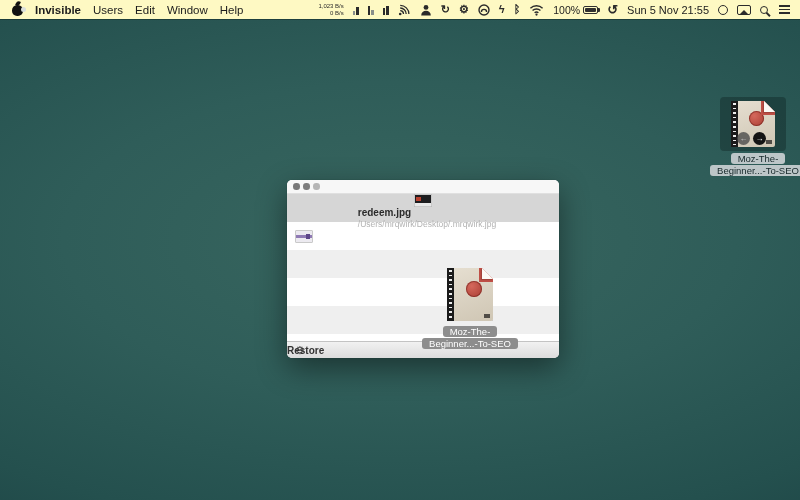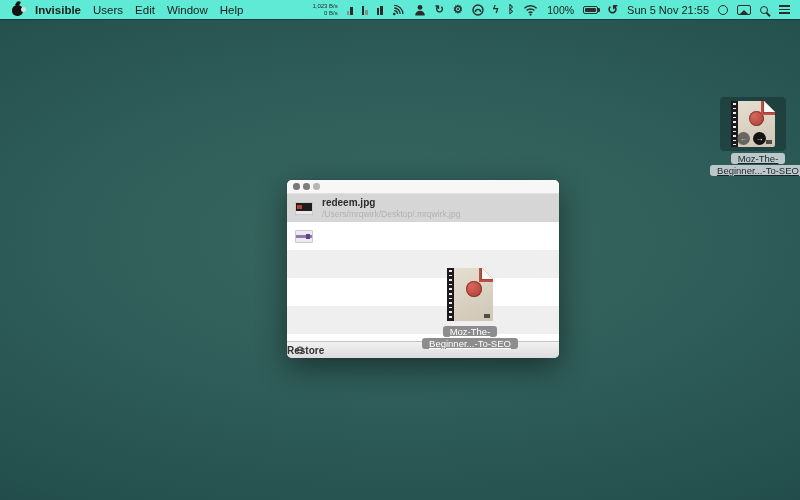--- a/index.html
+++ b/index.html
@@ -6,39 +6,39 @@
   html,body { width:800px; height:500px; overflow:hidden; }
   body {
     font-family:"Liberation Sans", sans-serif;
     position:relative;
     background: radial-gradient(ellipse 120% 90% at 50% 48%, #38665f 0%, #2f5d59 35%, #24504e 65%, #16393c 100%);
   }
 
   
   .menubar {
     position:absolute; top:0; left:0; width:800px; height:19px;
-    background:#5eead4; display:flex; align-items:center;
+    background:#fef9c3; display:flex; align-items:center;
     font-size:11.5px; color:#1c1c1c;
     box-shadow:0 1px 0 rgba(0,0,0,.25);
     z-index:50;
   }
   .menubar .left { display:flex; align-items:center; gap:12px; padding-left:12px; }
   .menubar .left .appname { font-weight:bold; }
   .menubar .spacer { flex:1; }
   .menubar .right { display:flex; align-items:center; gap:9px; padding-right:10px; }
   .apple { width:11px; height:11px; background:#111; border-radius:48% 48% 46% 46%; position:relative; margin-top:1px; }
   .apple::before { content:''; position:absolute; width:4px; height:5px; background:#111; border-radius:70% 0 70% 0; top:-4px; left:4px; transform:rotate(25deg); }
   .apple::after { content:''; position:absolute; width:5px; height:5px; background:#dbe0dc; border-radius:50%; right:-2.5px; top:2.5px; }
 
   .netspeed { font-size:6px; line-height:6.5px; text-align:right; color:#2b2b2b; white-space:nowrap; }
   .bargraph { display:inline-flex; align-items:flex-end; gap:1px; height:10px; }
   .bargraph i { display:block; width:2.5px; background:#2b2b2b; }
   .bargraph i.dim { background:#8a8f8a; }
   .glyph { font-size:11px; color:#2b2b2b; line-height:1; font-weight:bold; }
-  .battery-wrap { display:flex; align-items:center; gap:9px; }
+  .battery-wrap { display:flex; align-items:center; gap:3px; }
   .battery { width:15px; height:8px; border:1px solid #2f2f2f; border-radius:2px; position:relative; }
   .battery::before { content:''; position:absolute; inset:1px; background:#2f2f2f; border-radius:1px; }
   .battery::after { content:''; position:absolute; right:-3px; top:1.5px; width:2px; height:4px; background:#2f2f2f; border-radius:0 1px 1px 0; }
   .pct { font-size:10.5px; }
   .clock { font-size:11px; white-space:nowrap; }
   .circle-icon { width:10px; height:10px; border:1.5px solid #2b2b2b; border-radius:50%; }
   .display-icon { width:14px; height:10px; border:1.5px solid #2b2b2b; border-radius:2px; position:relative; }
   .display-icon::after { content:''; position:absolute; left:50%; transform:translateX(-50%); bottom:0; border-left:4px solid transparent; border-right:4px solid transparent; border-bottom:4px solid #2b2b2b; }
   .spotlight-icon { width:8px; height:8px; border:1.5px solid #2b2b2b; border-radius:50%; position:relative; margin-right:2px; }
   .spotlight-icon::after { content:''; position:absolute; width:2px; height:4.5px; background:#2b2b2b; right:-1.5px; bottom:-3.5px; transform:rotate(-45deg); }
@@ -55,38 +55,38 @@
      background:repeating-linear-gradient(180deg, #ececec 0 1.6px, transparent 1.6px 4.6px); }
   .moz-icon .logo { position:absolute; border-radius:50%; background:radial-gradient(circle at 35% 32%, #d5685c, #a83d33); box-shadow:inset 0 0 0 1px rgba(110,28,22,.55); }
   .moz-icon .fold-red { position:absolute; top:0; right:0; width:14px; height:14px; background:#bf4f46; }
   .moz-icon .fold-white { position:absolute; top:0; right:0; width:11px; height:11px; background:linear-gradient(225deg, transparent 48%, #fbfaf6 48%); box-shadow:-1px 1px 1px rgba(0,0,0,.15); }
   .moz-icon .mark { position:absolute; right:3px; bottom:3px; width:6px; height:4px; background:#3a3632; opacity:.85; }
   .nav-circle { position:absolute; width:13px; height:13px; border-radius:50%; display:flex; align-items:center; justify-content:center; font-size:8px; line-height:1; }
   .nav-prev { background:rgba(75,75,75,.8); color:#cfcfcf; }
   .nav-next { background:#141414; color:#ffffff; }
 
   .icon-label { position:absolute; display:flex; flex-direction:column; align-items:center; gap:1px; font-size:9.5px; line-height:11px; white-space:nowrap; }
-  .icon-label span { padding:0 7px; border-radius:3px;text-decoration:underline; }
+  .icon-label span { padding:0 7px; border-radius:3px; }
   .desk-label span { background:#bdc6c8; color:#16272a; }
   .ghost-label span { background:#8d8d8d; color:#ffffff; }
 
   
   .window {
     position:absolute; left:287px; top:180px; width:272px; height:178px;
     background:#ffffff; border-radius:5px; overflow:hidden;
     box-shadow:0 10px 30px rgba(0,0,0,.45), 0 0 1px rgba(0,0,0,.4);
     z-index:10;
   }
   .titlebar { height:14px; background:#f7f7f7; border-bottom:1px solid #e0e0e0; display:flex; align-items:center; gap:3.5px; padding-left:6px; }
   .tl-dot { width:6.5px; height:6.5px; border-radius:50%; }
   .tl-close { background:#787878; } .tl-min { background:#7d7d7d; } .tl-max { background:#b5b5b5; }
 
   .filelist { position:relative; height:147px; }
   .frow { height:28px; display:flex; align-items:center; padding-left:8px; }
-  .frow.sel { background:#d6d6d6; }
+  .frow.sel { background:#d6d6d6;flex-direction:column; }
   .frow.stripe { background:#efefef; }
   .frow .thumb { width:18px; height:13px; border:1px solid #c9c9c9; border-radius:1px; margin-right:9px; flex:none; position:relative; overflow:hidden; }
   .thumb-redeem { background:#1d1d1f; }
   .thumb-redeem::before { content:''; position:absolute; left:1px; top:2px; width:5px; height:4px; background:#b8402e; }
   .thumb-redeem::after { content:''; position:absolute; left:0; right:0; bottom:0; height:3px; background:#e8e8e8; }
   .thumb-prefs { background:#eceaf0; }
   .thumb-prefs::before { content:''; position:absolute; left:0; right:0; top:4px; height:3.5px; background:#8f7ab4; }
   .thumb-prefs::after { content:''; position:absolute; right:2px; top:3px; width:4px; height:5px; background:#5d4689; }
   .frow .meta { display:flex; flex-direction:column; justify-content:center; }
   .fname { font-size:10px; font-weight:bold; color:#2b2b2b; line-height:12px; }

